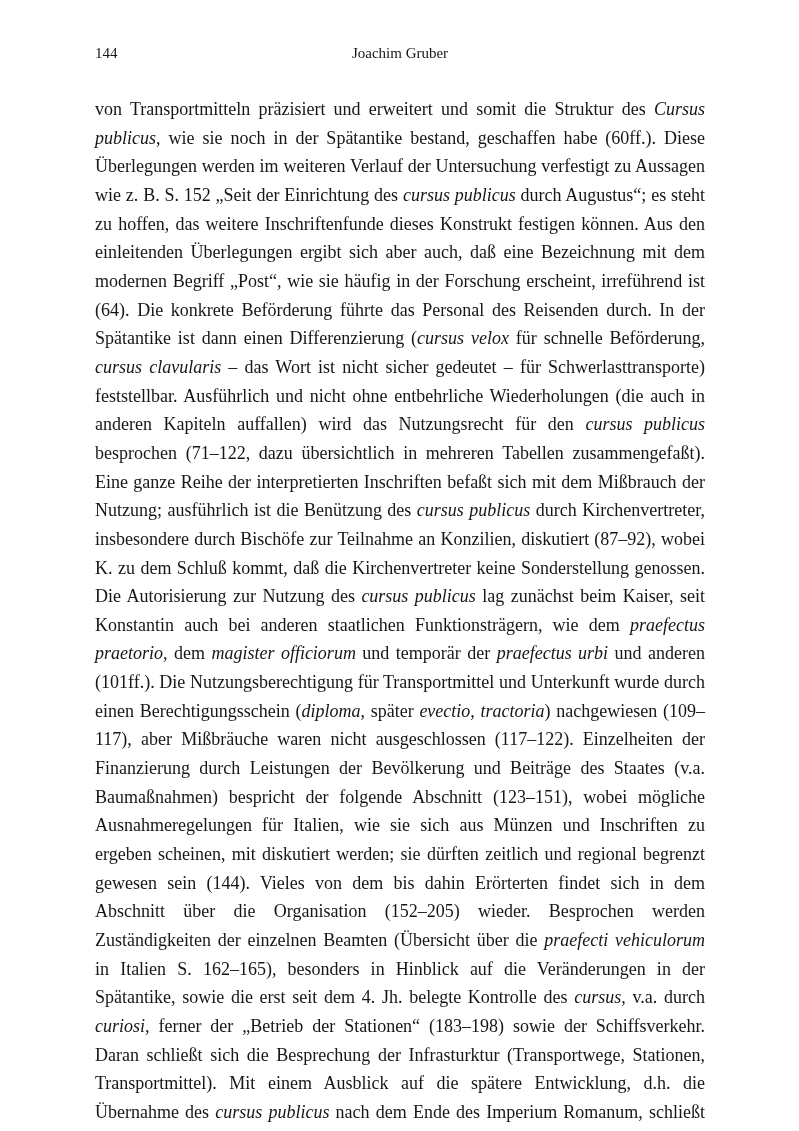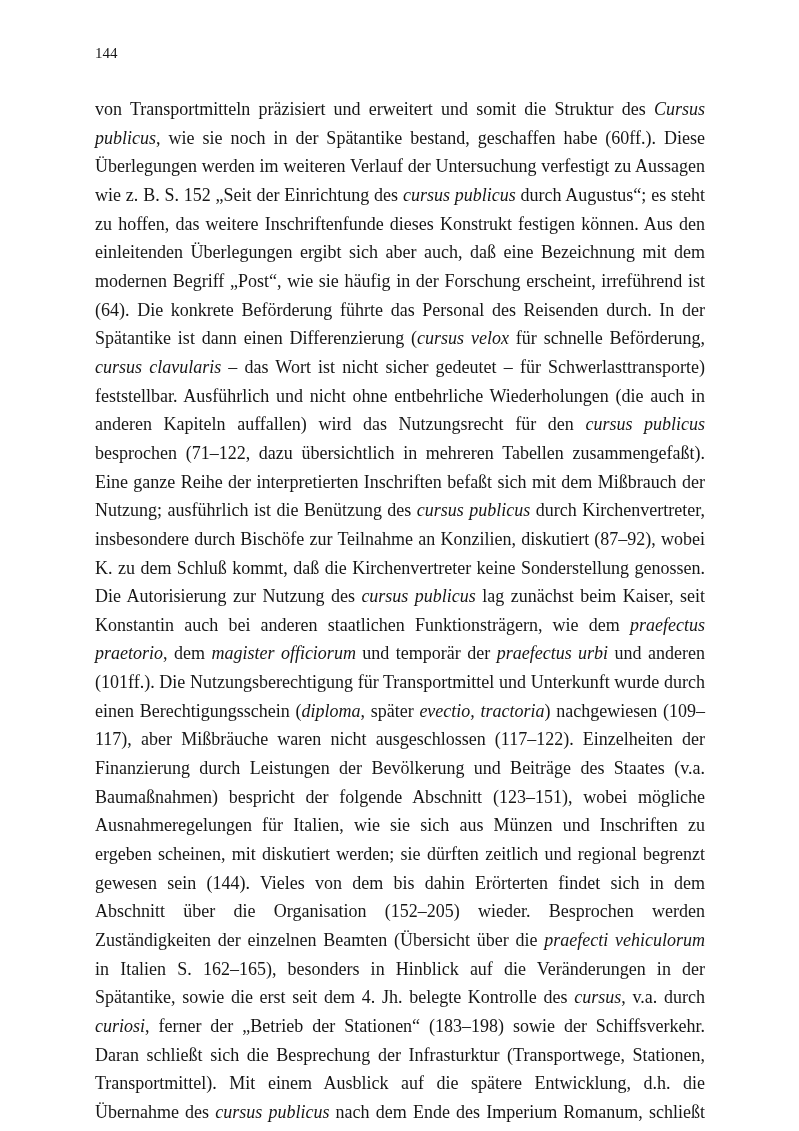--- a/index.html
+++ b/index.html
@@ -50,15 +50,16 @@
   .body-text em {
     font-style: italic;
   }
 </style>
 </head>
 <body>
 
 <div class="page">
   <div class="page-header">
     <span class="page-number">144</span>
+    <span class="running-head">Joachim Gruber</span>
   </div>
   <div class="body-text"><span>von Transportmitteln präzisiert und erweitert und somit die Struktur des </span><em>Cursus publicus</em><span>, wie sie noch in der Spätantike bestand, geschaffen habe (60ff.). Diese Überlegungen werden im weiteren Verlauf der Untersuchung verfestigt zu Aussagen wie z. B. S. 152 „Seit der Einrichtung des </span><em>cursus publicus</em><span> durch Augustus“; es steht zu hoffen, das weitere Inschriftenfunde dieses Konstrukt festigen können. Aus den einleitenden Überlegungen ergibt sich aber auch, daß eine Bezeichnung mit dem modernen Begriff „Post“, wie sie häufig in der Forschung erscheint, irreführend ist (64). Die konkrete Beförderung führte das Personal des Reisenden durch. In der Spätantike ist dann einen Differenzierung (</span><em>cursus velox</em><span> für schnelle Beförderung, </span><em>cursus clavularis</em><span> – das Wort ist nicht sicher gedeutet – für Schwerlasttransporte) feststellbar. Ausführlich und nicht ohne entbehrliche Wiederholungen (die auch in anderen Kapiteln auffallen) wird das Nutzungsrecht für den </span><em>cursus publicus</em><span> besprochen (71–122, dazu übersichtlich in mehreren Tabellen zusammengefaßt). Eine ganze Reihe der interpretierten Inschriften befaßt sich mit dem Mißbrauch der Nutzung; ausführlich ist die Benützung des </span><em>cursus publicus</em><span> durch Kirchenvertreter, insbesondere durch Bischöfe zur Teilnahme an Konzilien, diskutiert (87–92), wobei K. zu dem Schluß kommt, daß die Kirchenvertreter keine Sonderstellung genossen. Die Autorisierung zur Nutzung des </span><em>cursus publicus</em><span> lag zunächst beim Kaiser, seit Konstantin auch bei anderen staatlichen Funktionsträgern, wie dem </span><em>praefectus praetorio</em><span>, dem </span><em>magister officiorum</em><span> und temporär der </span><em>praefectus urbi</em><span> und anderen (101ff.). Die Nutzungsberechtigung für Transportmittel und Unterkunft wurde durch einen Berechtigungsschein (</span><em>diploma</em><span>, später </span><em>evectio, tractoria</em><span>) nachgewiesen (109–117), aber Mißbräuche waren nicht ausgeschlossen (117–122). Einzelheiten der Finanzierung durch Leistungen der Bevölkerung und Beiträge des Staates (v.a. Baumaßnahmen) bespricht der folgende Abschnitt (123–151), wobei mögliche Ausnahmeregelungen für Italien, wie sie sich aus Münzen und Inschriften zu ergeben scheinen, mit diskutiert werden; sie dürften zeitlich und regional begrenzt gewesen  sein (144). Vieles von dem bis dahin Erörterten findet sich in dem Abschnitt über die Organisation (152–205) wieder. Besprochen werden Zuständigkeiten der einzelnen Beamten (Übersicht über die </span><em>praefecti vehiculorum</em><span> in Italien S. 162–165), besonders in Hinblick auf die Veränderungen in der Spätantike,  sowie die erst seit dem 4. Jh. belegte Kontrolle des </span><em>cursus</em><span>, v.a. durch </span><em>curiosi</em><span>, ferner der „Betrieb der Stationen“ (183–198) sowie der Schiffsverkehr. Daran schließt sich die Besprechung der Infrasturktur (Transportwege, Stationen, Transportmittel). Mit einem Ausblick auf die spätere Entwicklung, d.h. die Übernahme des </span><em>cursus publicus</em><span> nach dem Ende des Imperium Romanum, schließt das Kapitel. Zur „Abgrenzung und Einordnung staatlicher Transportmassnahmen“ dient das Kapitel über „Transporte ausserhalb</span></div>
 </div>
 
 </body></html>

